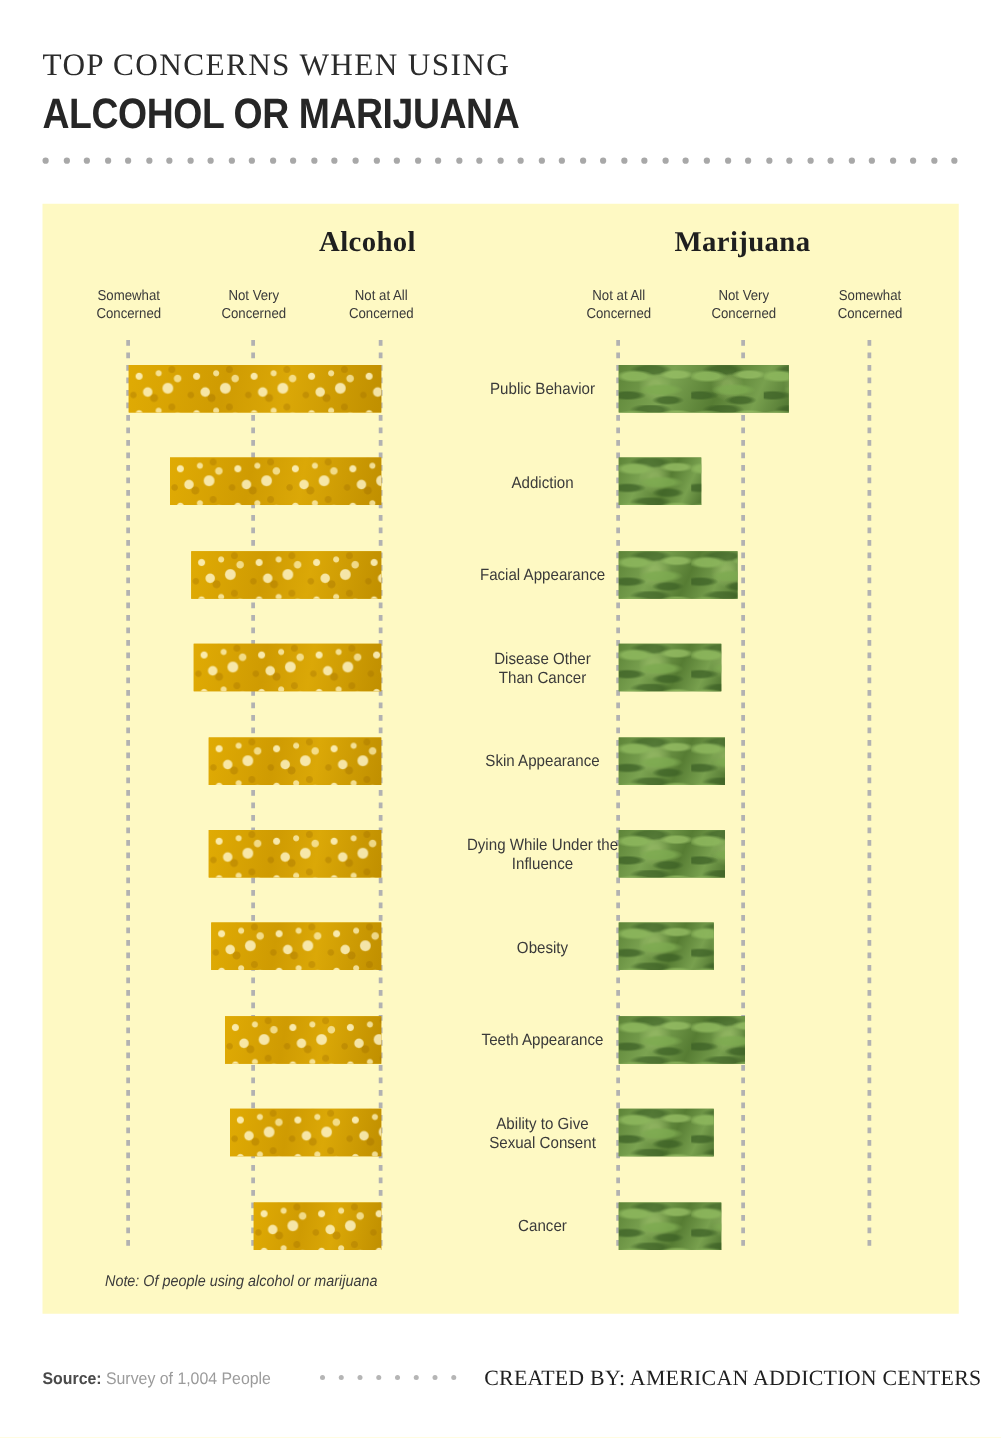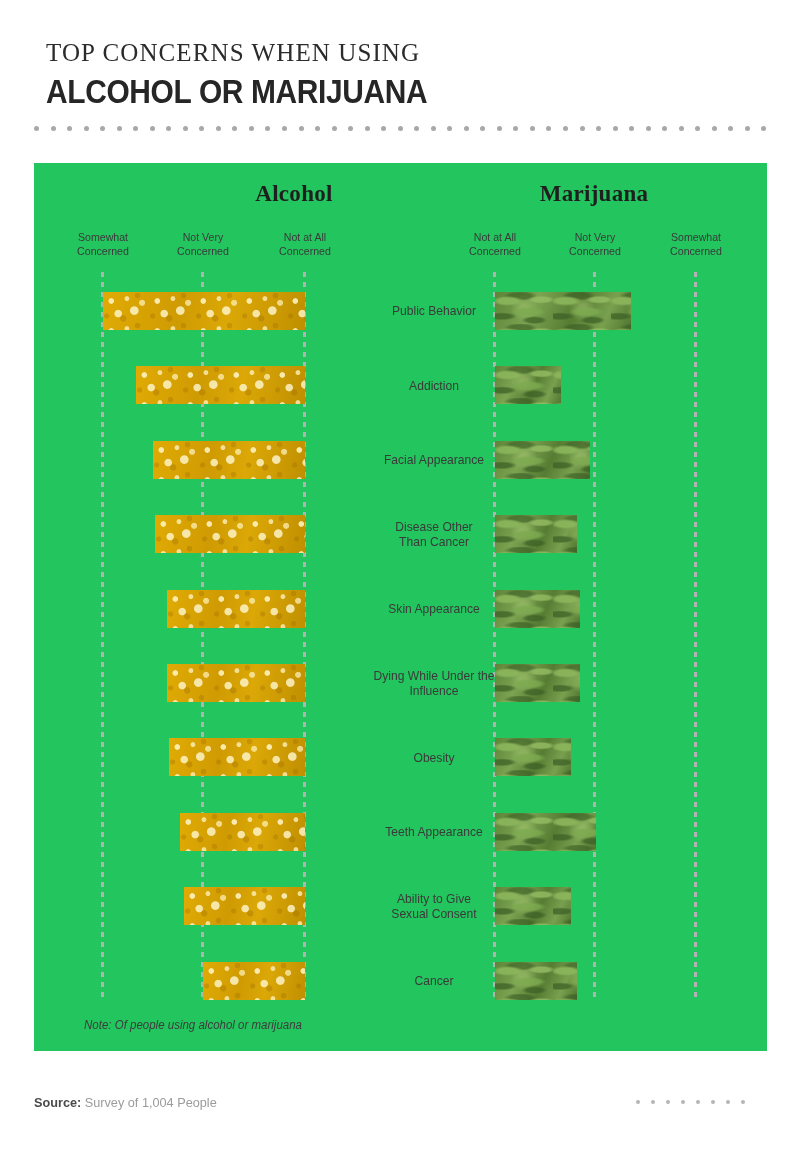--- a/index.html
+++ b/index.html
@@ -7,21 +7,21 @@
   body {
     width: 801px;
     height: 1150px;
     background: #ffffff;
     font-family: "Liberation Sans", sans-serif;
     overflow: hidden;
     position: relative;
   }
 
   
-  #header { position: absolute; left: 34px; top: 38px; width: 733px; margin-left: 12px; }
+  #header { position: absolute; left: 34px; top: 38px; width: 733px; }
 
   #title-line1 {
     font-family: "Liberation Serif", serif;
     font-size: 25px;
     letter-spacing: 1.1px;
     color: #2b2b2b;
     font-weight: 400;
     line-height: 30px;
   }
 
@@ -52,21 +52,21 @@
     width: 5px; height: 5px;
     border-radius: 50%;
     background: #a8a8a8;
   }
 
   
   #panel {
     position: absolute;
     left: 34px; top: 163px;
     width: 733px; height: 888px;
-    background: #22c55e;
+    background: #fef9c3;
   }
 
   .section-title {
     position: absolute;
     top: 18px;
     font-family: "Liberation Serif", serif;
     font-weight: 700;
     font-size: 23px;
     color: #1f1f1f;
     text-align: center;
@@ -336,13 +336,14 @@
   <div id="footer-dots">
       <i></i>
       <i></i>
       <i></i>
       <i></i>
       <i></i>
       <i></i>
       <i></i>
       <i></i>
     </div>
+  <div id="created-by">CREATED BY: AMERICAN ADDICTION CENTERS</div>
 </div>
 
 </body></html>

